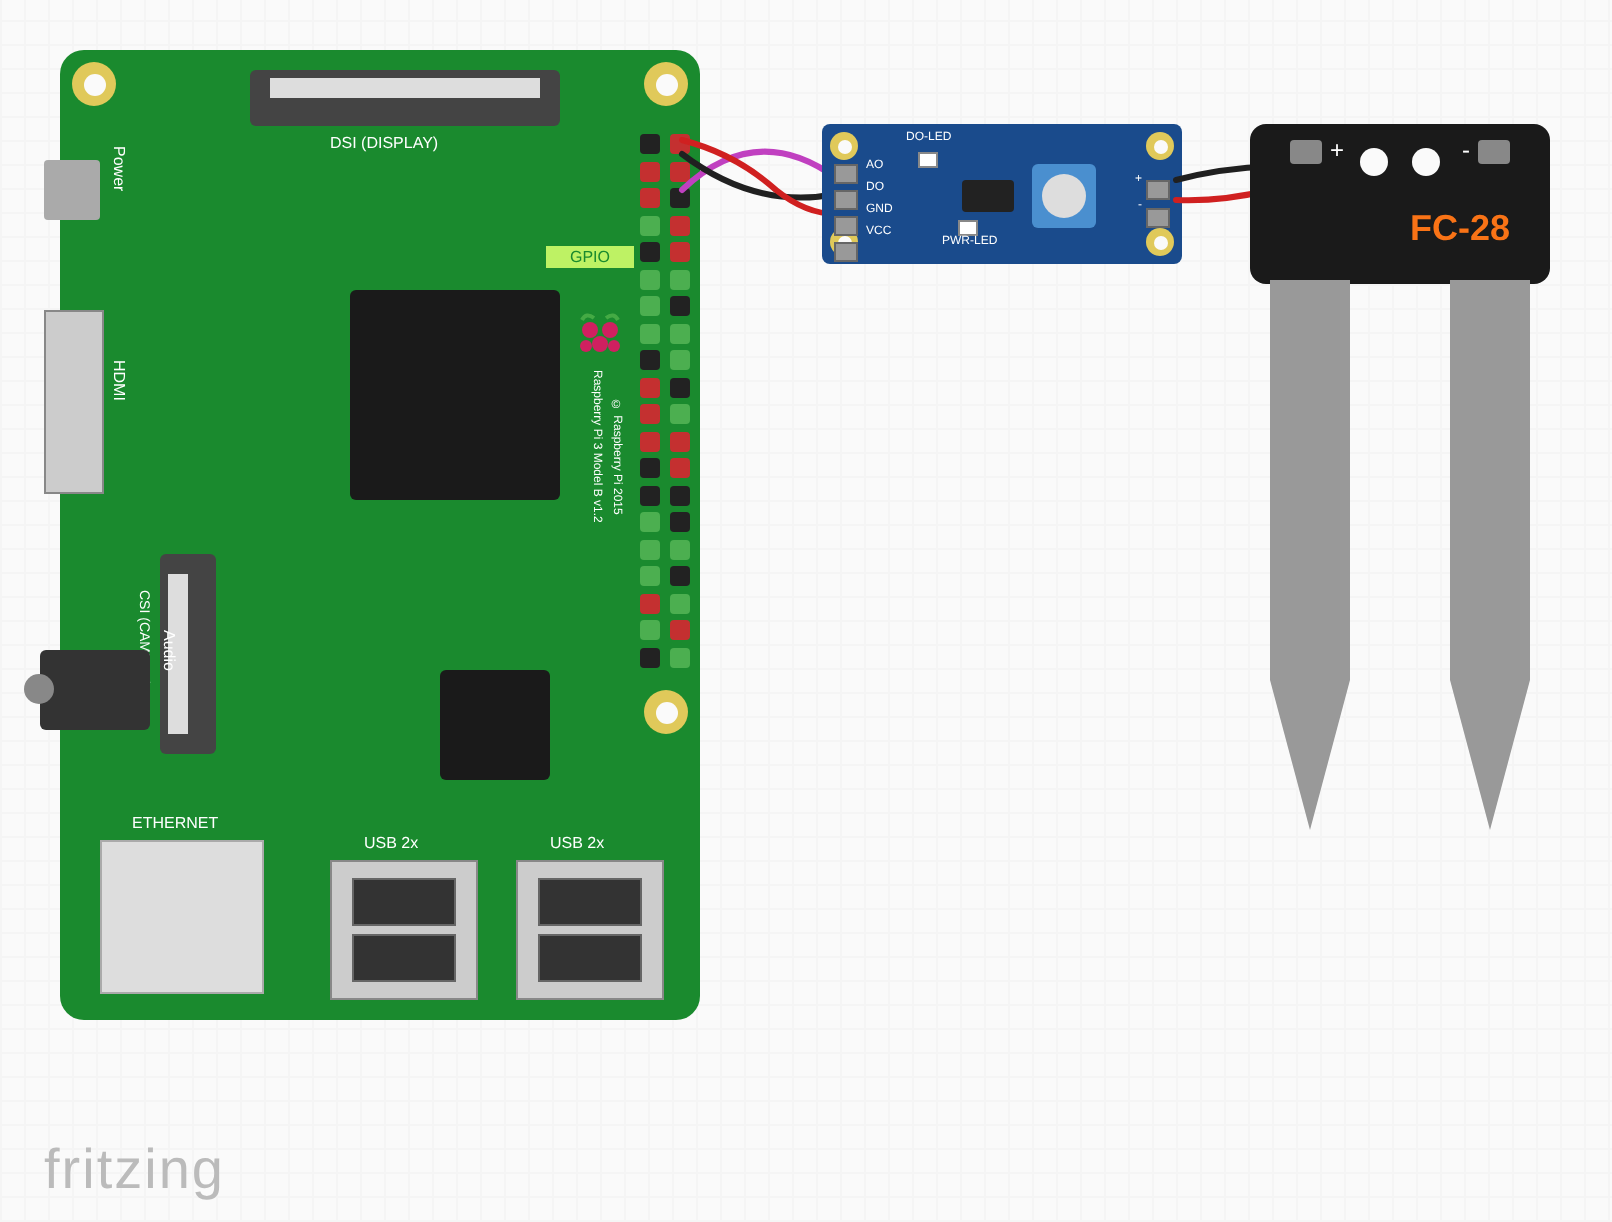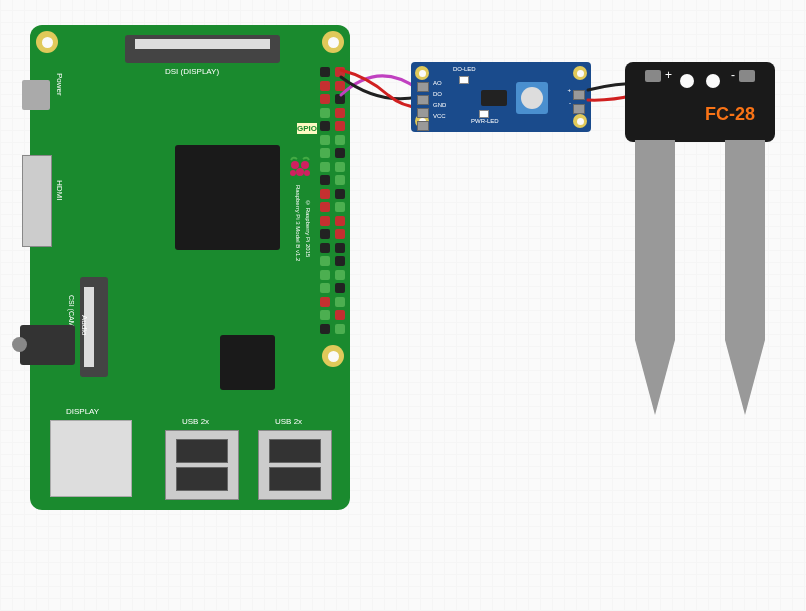--- a/index.html
+++ b/index.html
@@ -22,21 +22,21 @@
 .usb-port::after{top:36px}
 .soc{position:absolute;left:145px;top:120px;width:105px;height:105px;background:#1a1a1a;border-radius:3px}
 .chip2{position:absolute;left:190px;top:310px;width:55px;height:55px;background:#1a1a1a;border-radius:3px}
 .gpio-header{position:absolute;right:5px;top:42px;width:25px;height:270px}
 .pin-row{display:flex;justify-content:space-between;height:13.5px}
 .pin{width:10px;height:10px;border-radius:2px}
 .pin-red{background:#c43030}
 .pin-black{background:#222}
 .pin-green{background:#4caf50}
 .pi-text{position:absolute;font-size:8px;color:#fff}
-.gpio-badge{position:absolute;right:33px;top:98px;font-size:8px;background:#fef9c3;color:#1a8a2e;padding:1px 0;font-weight:bold}
+.gpio-badge{position:absolute;right:33px;top:98px;font-size:8px;background:#bef264;color:#1a8a2e;padding:1px 12px;font-weight:normal}
 .sensor-module{position:absolute;left:411px;top:62px;width:180px;height:70px;background:#1a4b8c;border-radius:4px}
 .sensor-hole{position:absolute;width:14px;height:14px;background:#e0c95a;border-radius:50%;display:flex;align-items:center;justify-content:center}
 .sensor-hole::after{content:"";width:7px;height:7px;background:#fafafa;border-radius:50%}
 .sensor-pins{position:absolute;left:6px;top:20px;display:flex;flex-direction:column;gap:3px}
 .sensor-pin-out{position:absolute;right:6px;top:28px;display:flex;flex-direction:column;gap:4px}
 .sensor-pin{width:10px;height:8px;background:#999;border:1px solid #666}
 .sensor-text{position:absolute;font-size:6px;color:#fff}
 .sensor-led{position:absolute;width:8px;height:6px;background:#fff;border:1px solid #888}
 .potentiometer{position:absolute;left:105px;top:20px;width:32px;height:32px;background:#4a8fcf;border-radius:3px}
 .pot-knob{position:absolute;left:5px;top:5px;width:22px;height:22px;background:#ddd;border-radius:50%}
@@ -77,21 +77,21 @@
 
     <div class="hdmi"></div>
     <span class="pi-label" style="left:25px;top:155px;font-size:8px;color:#fff;writing-mode:vertical-rl;position:absolute">HDMI</span>
 
     <div class="audio">
         <div class="audio-jack"></div>
       </div>
     <span class="pi-label" style="left:50px;top:290px;font-size:8px;color:#fff;writing-mode:vertical-rl;position:absolute">Audio</span>
 
     <div class="ethernet"></div>
-    <span class="pi-text" style="left:36px;top:382px">DISPLAY</span>
+    <span class="pi-text" style="left:36px;top:382px">ETHERNET</span>
 
     <div class="usb-port" style="left:135px;top:405px"></div>
     <span class="pi-text" style="left:152px;top:392px">USB 2x</span>
     <div class="usb-port" style="left:228px;top:405px"></div>
     <span class="pi-text" style="left:245px;top:392px">USB 2x</span>
 
     <div class="soc"></div>
     <div class="chip2"></div>
 
     <svg width="30" height="30" style="position:absolute;left:255px;top:130px">
@@ -255,13 +255,14 @@
       <span class="probe-label">FC-28</span>
     </div>
     <svg class="probe-leg" style="left:10px">
         <path class="probe-leg-shape" d="M0 0 L40 0 L40 200 L20 275 L0 200 Z"></path>
       </svg>
     <svg class="probe-leg" style="right:10px">
         <path class="probe-leg-shape" d="M0 0 L40 0 L40 200 L20 275 L0 200 Z"></path>
       </svg>
   </div>
 
+  <div class="fritzing-logo">fritzing</div>
 </div>
 
 </body></html>

